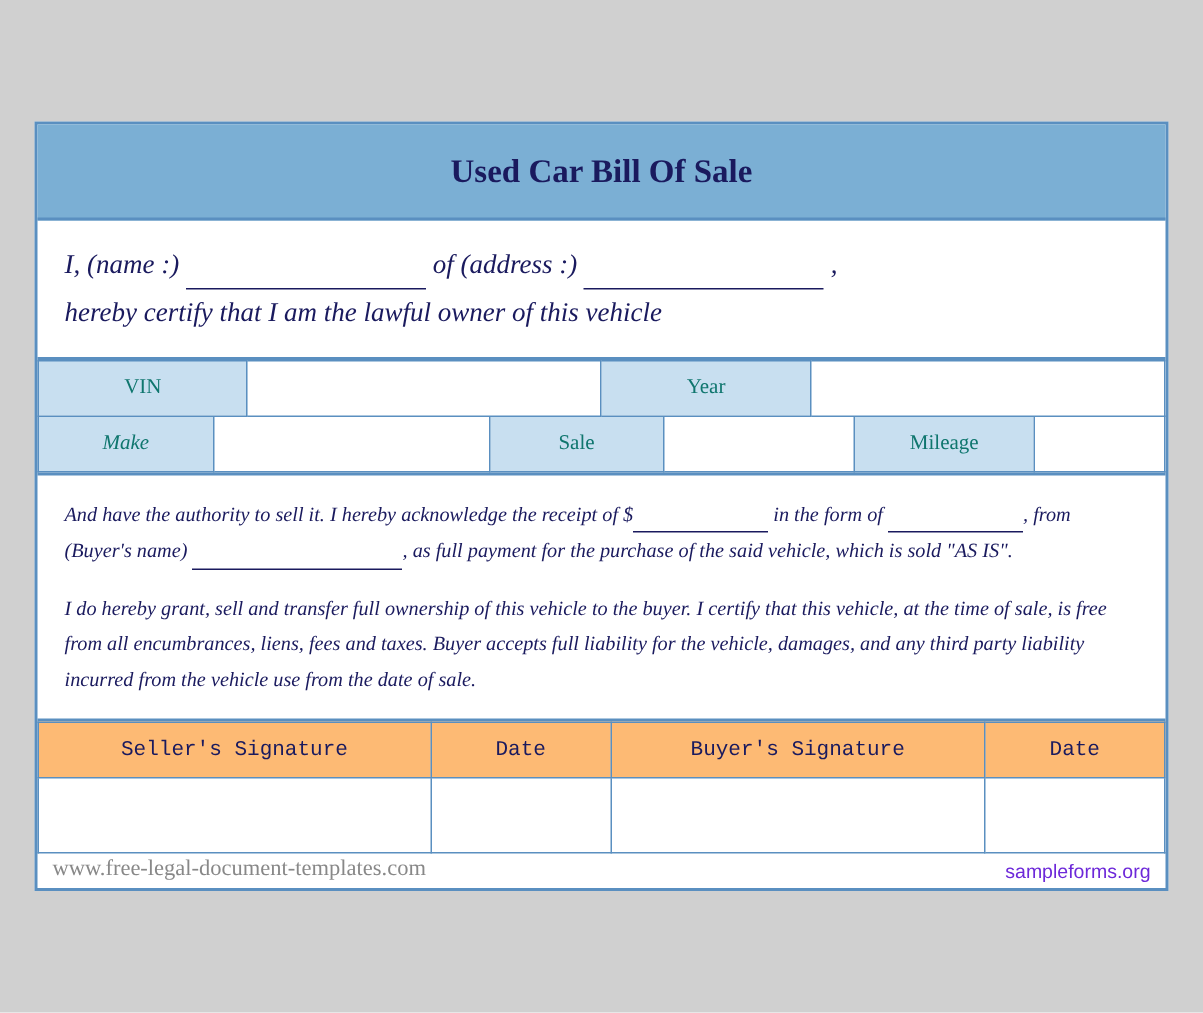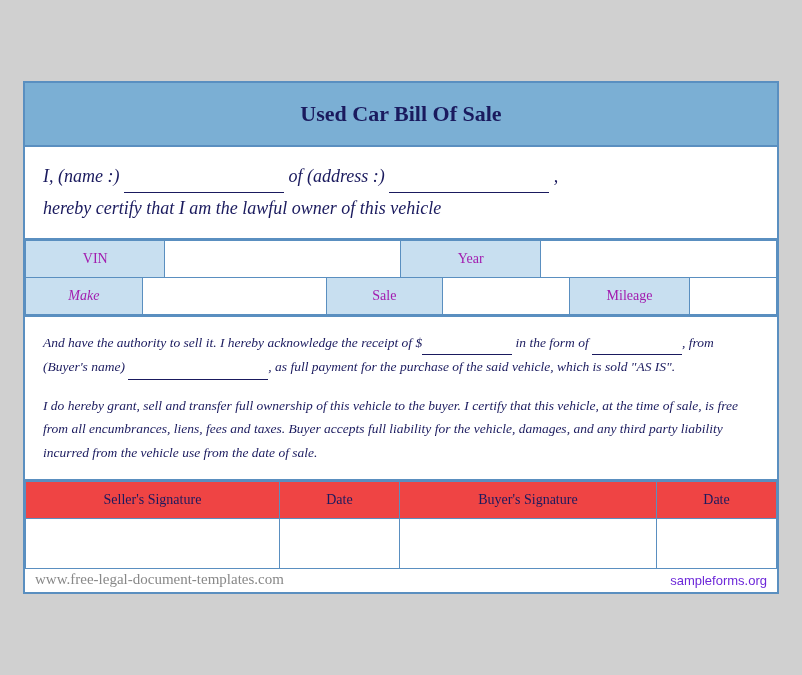--- a/index.html
+++ b/index.html
@@ -69,21 +69,21 @@
       color: #1a1a5e;
     }
 
     .vehicle-table .label-cell {
       background: #c8dff0;
       text-align: center;
       font-weight: normal;
       font-style: normal;
       font-family: Georgia, serif;
       font-size: 14px;
-      color: #a21caf;
+      color: #0f766e;
       width: 130px;
     }
 
     .vehicle-table .value-cell {
       background: #ffffff;
       width: 210px;
     }
 
     .body-text {
       font-size: 13.5px;
@@ -115,22 +115,22 @@
 
     .signature-table td {
       border: 1px solid #5a8fc0;
       padding: 10px 14px;
       font-size: 14px;
       color: #1a1a5e;
       text-align: center;
     }
 
     .signature-table .label-cell {
-      background: #ef4444;
-      font-family: Liberation Serif, serif;
+      background: #fdba74;
+      font-family: Liberation Mono, monospace;
     }
 
     .signature-table .value-cell {
       background: #ffffff;
       height: 44px;
     }
 
     .watermark-row {
       display: flex;
       justify-content: space-between;

